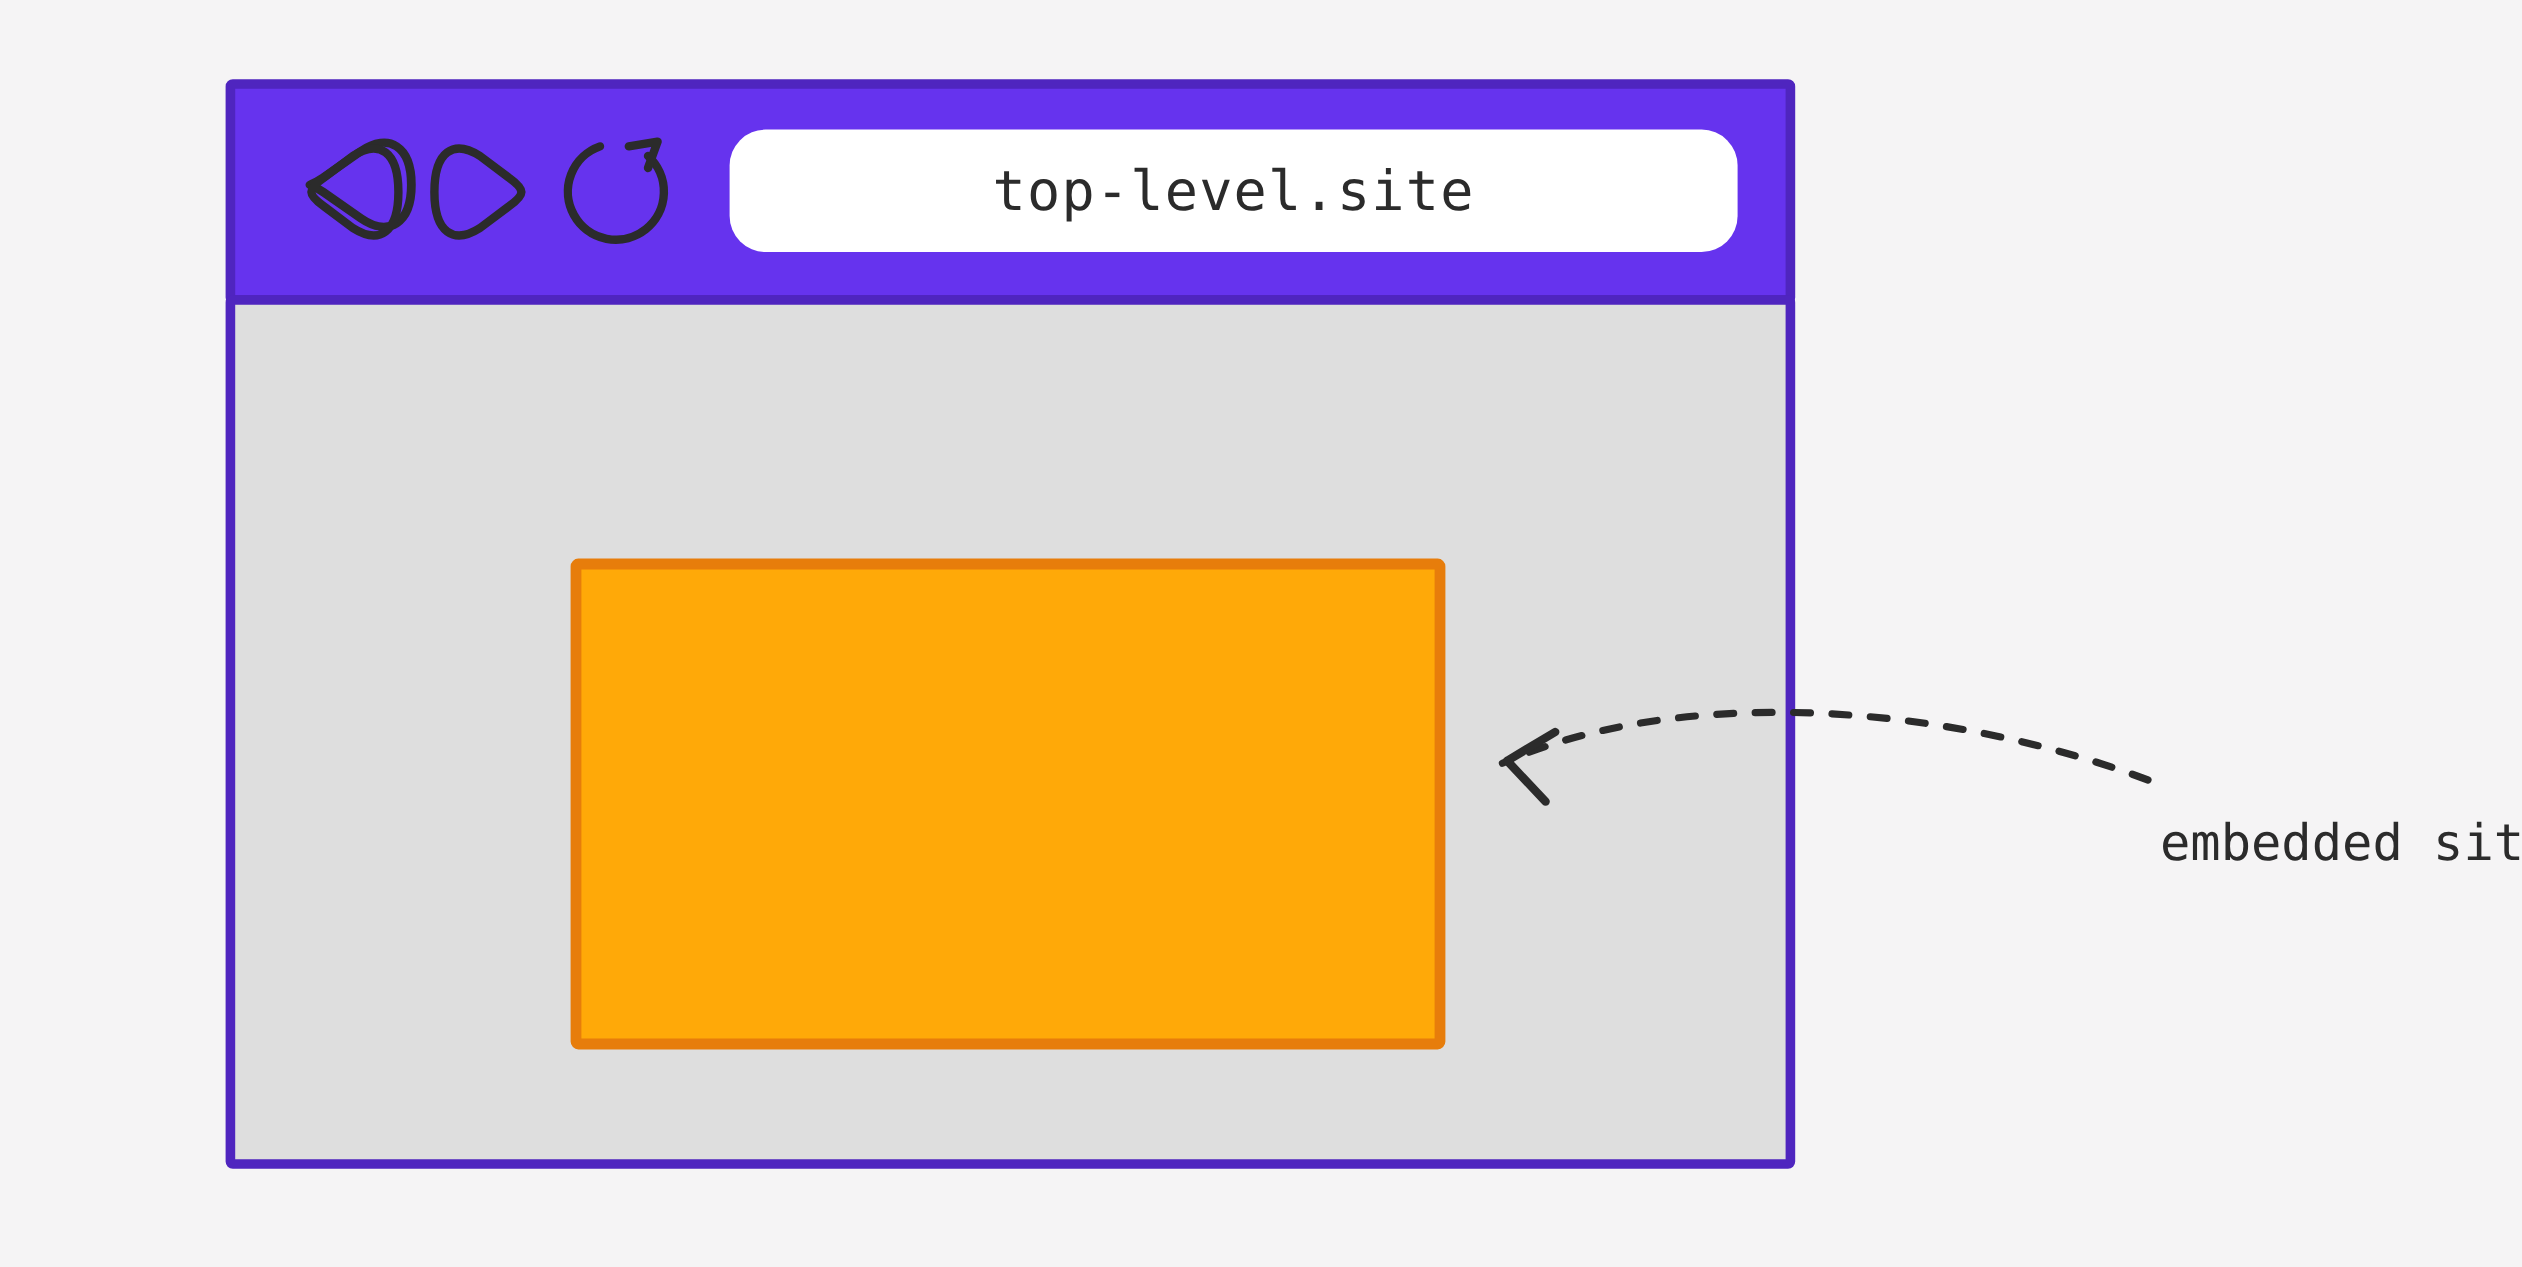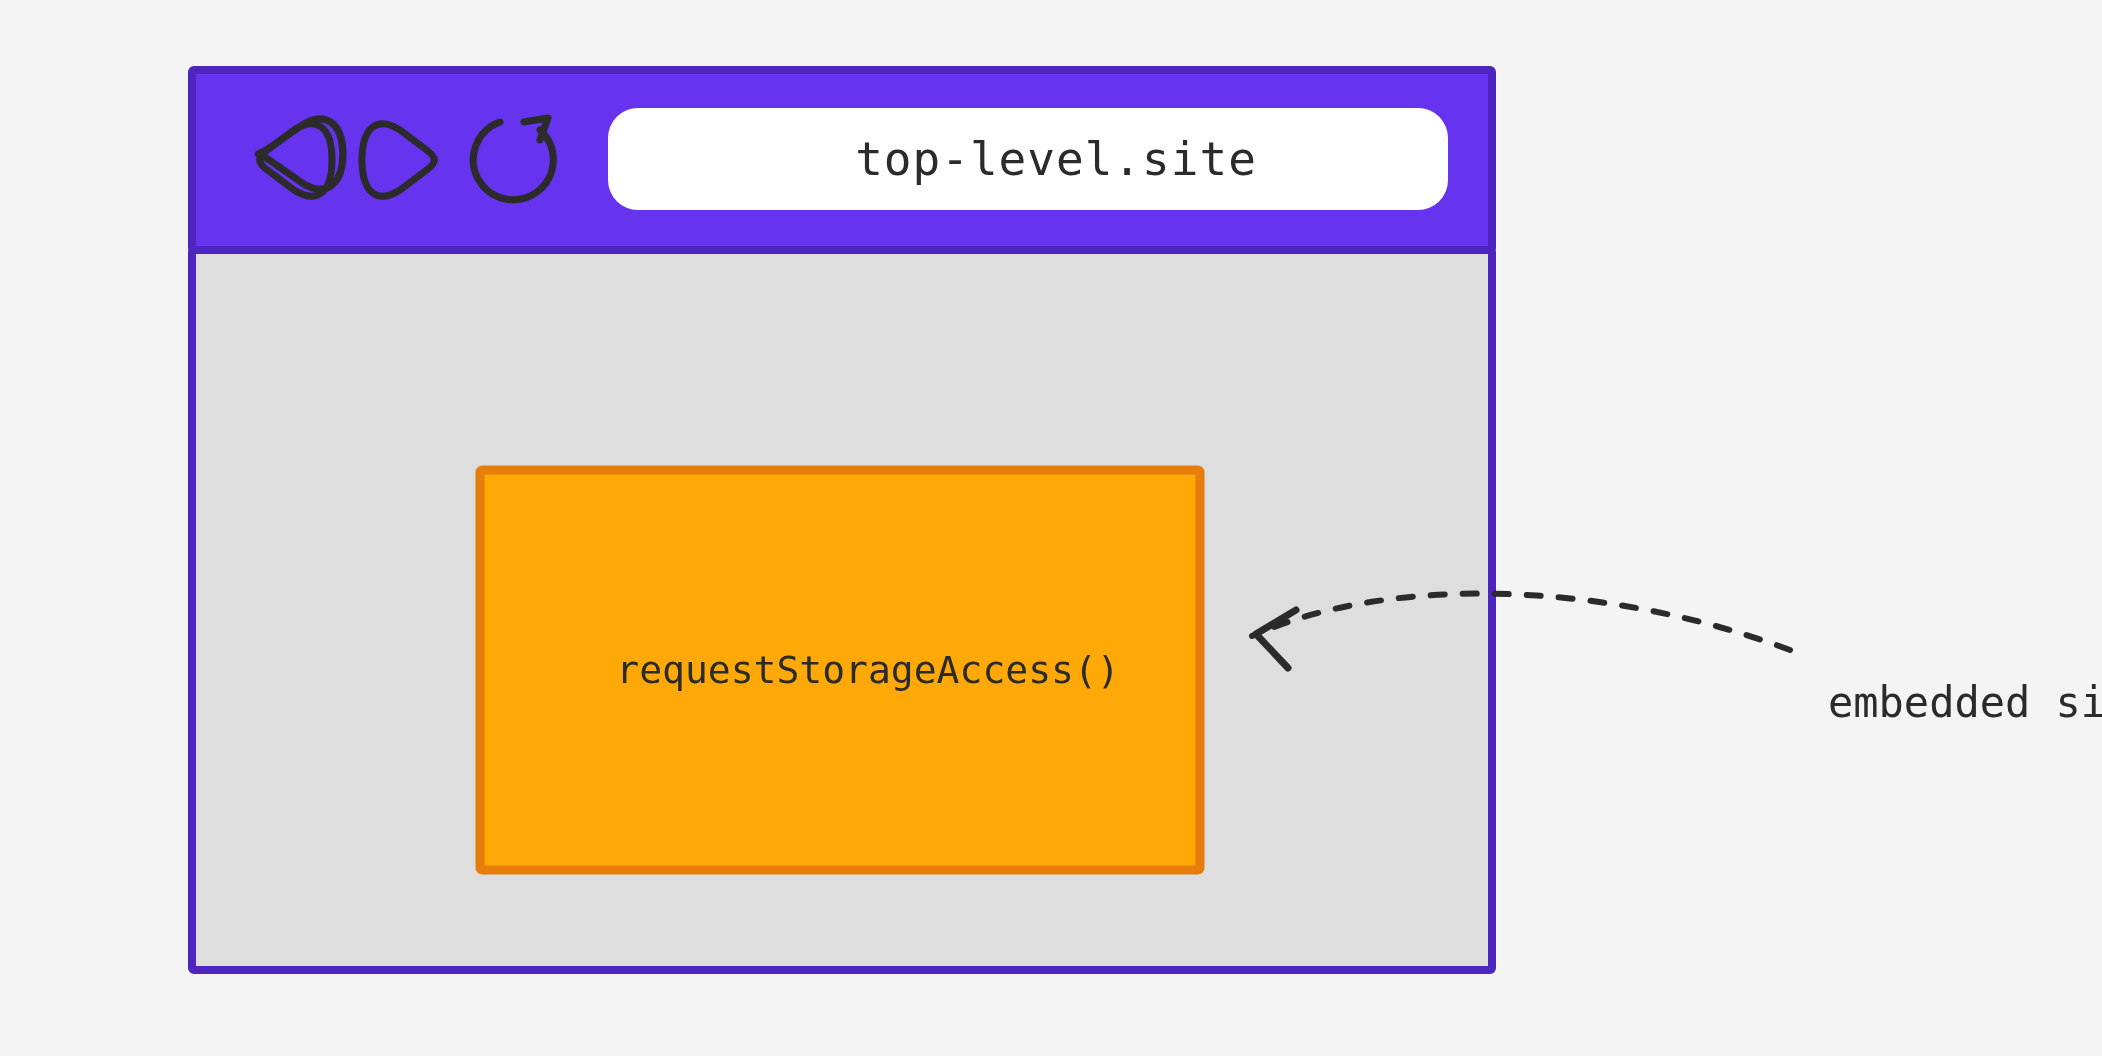--- a/index.html
+++ b/index.html
@@ -14,21 +14,20 @@
   .canvas {
     position: relative;
     width: 2102px;
     height: 1056px;
   }
   .mono-text {
     font-family: ui-monospace, SFMono-Regular, Menlo, Consolas, monospace;
     color: #2b2b2b;
     font-weight: 500;
     white-space: nowrap;
-    padding-left: 28px;
   }
 </style>
 </head>
 <body>
 
 <div class="canvas">
 <svg width="2102" height="1056" viewBox="0 0 2102 1056">
 
   <rect x="192" y="70" width="1300" height="180" rx="2" ry="2" fill="#6633ee" stroke="#4f25bf" stroke-width="8"></rect>
 
@@ -78,17 +77,16 @@
 
   <path d="M 1256 634
            L 1296 610
            M 1256 634
            L 1288 668" fill="none" stroke="#2b2b2b" stroke-width="7" stroke-linecap="round" stroke-linejoin="round"></path>
 </svg>
 
 
 <div class="mono-text" style="position:absolute; left:608px; top:108px; width:840px; height:102px; display:flex; align-items:center; justify-content:center; font-size:46px; letter-spacing:1px;">top-level.site</div>
 
-<div class="mono-text" style="position:absolute; left:480px; top:470px; width:720px; height:400px; display:flex; align-items:center; justify-content:center; font-size:38px;">requestStorageAccess()</div>
 
 <div class="mono-text" style="position:absolute; left:1800px; top:678px; font-size:42px;">embedded site</div>
 
 </div>
 
 </body></html>

